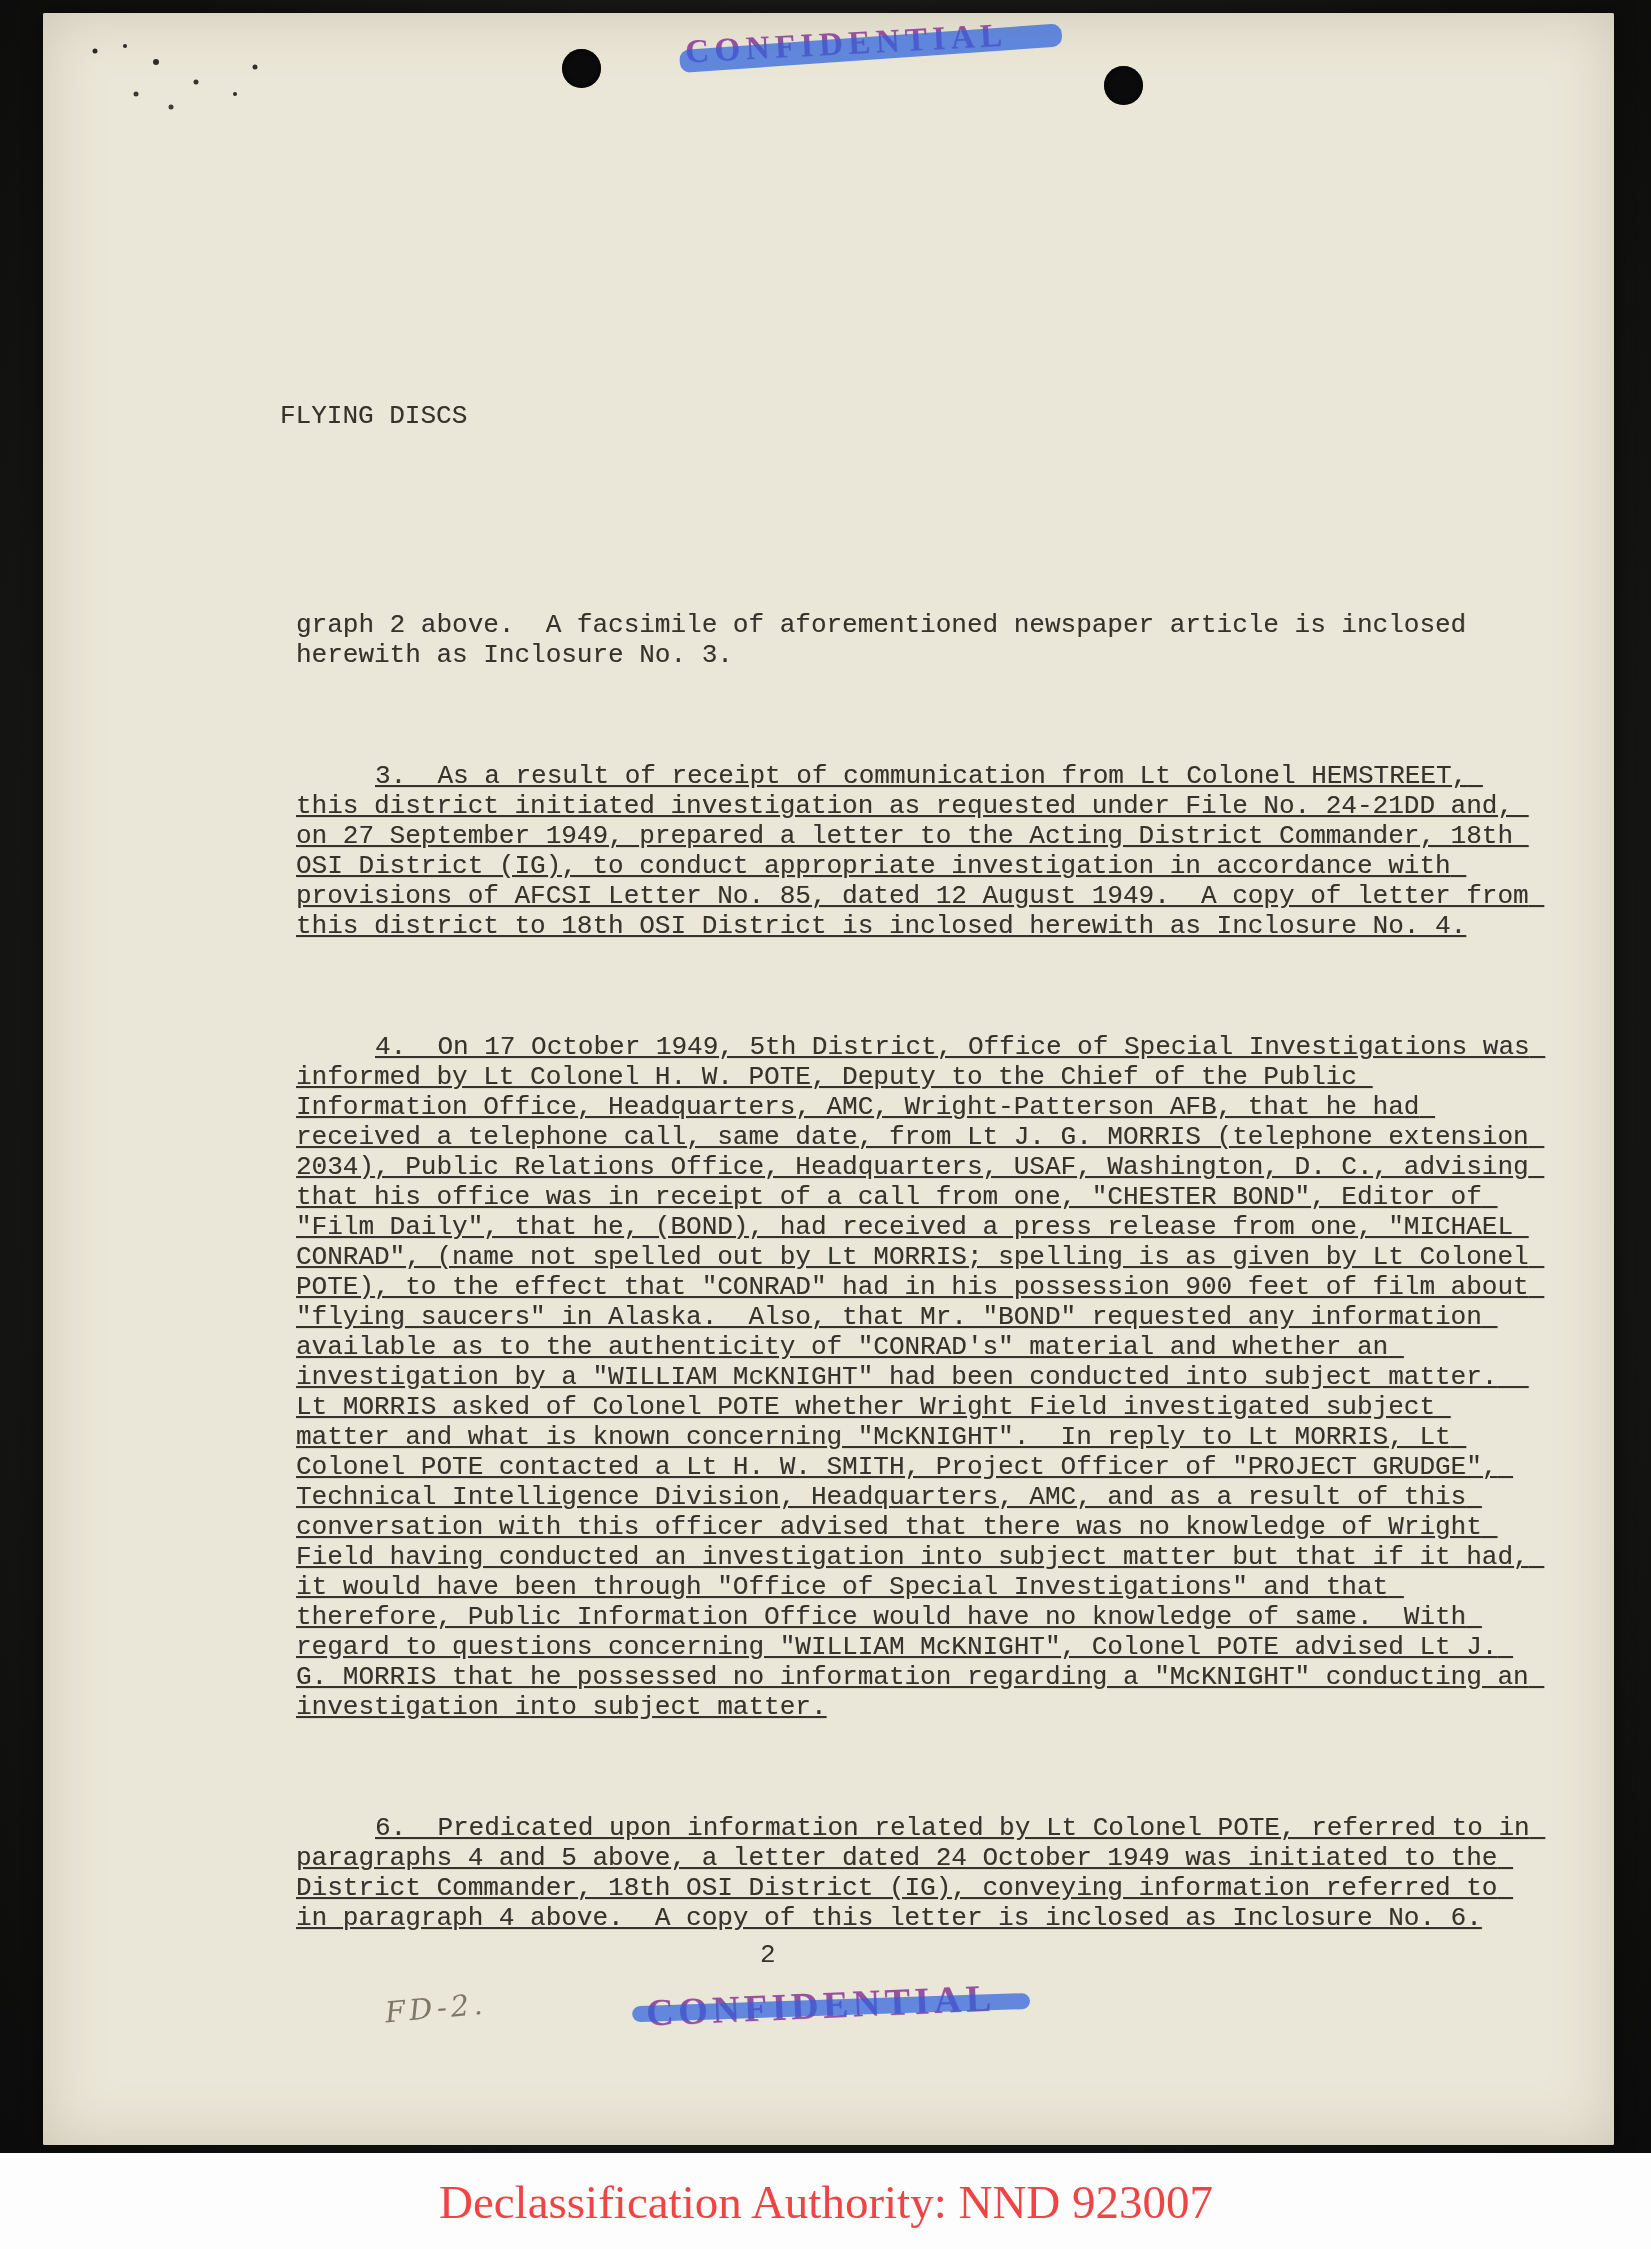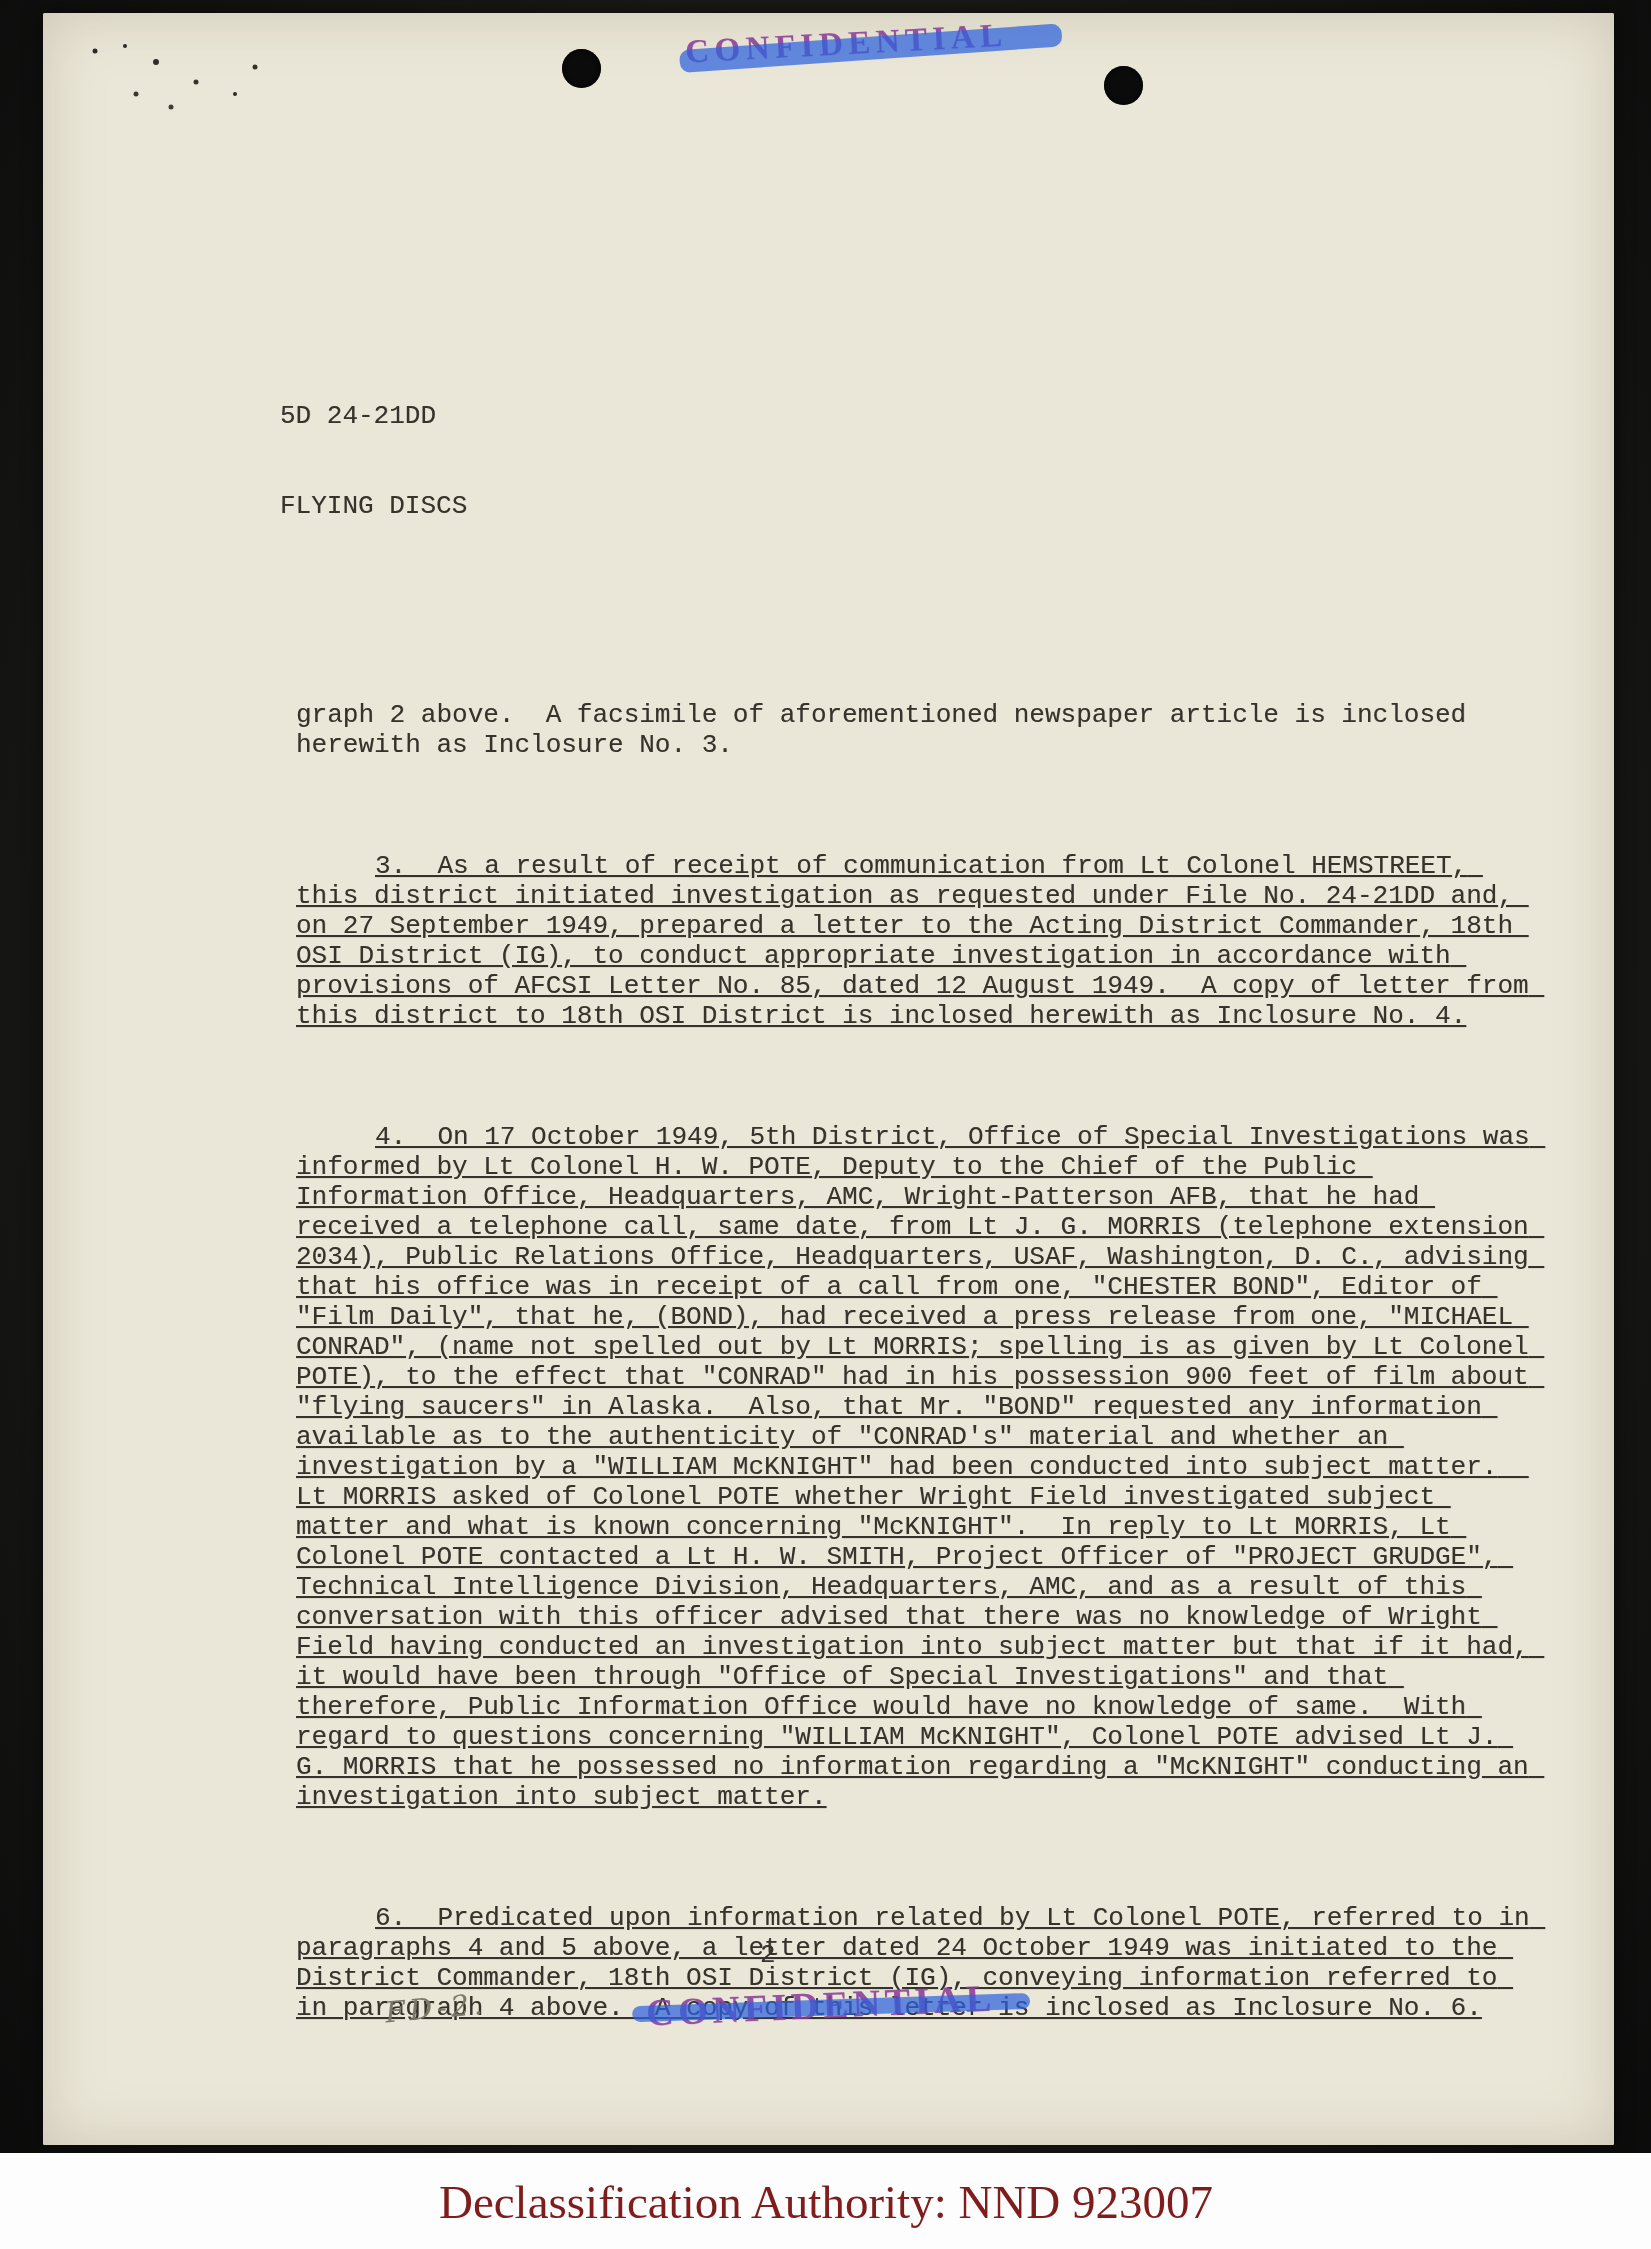--- a/index.html
+++ b/index.html
@@ -103,21 +103,21 @@
   .footer-band {
     position: absolute;
     left: 0; top: 2153px;
     width: 1652px; height: 97px;
     background: #fdfdfd;
     display: flex; align-items: center; justify-content: center;
   }
   .footer-text {
     font-family: "Liberation Serif", serif;
     font-size: 47px;
-    color: #7f1d1d;
+    color: #ef4444;
   }
 </style>
 </head>
 <body>
 
 <div class="scan">
 
   <div class="paper">
 
     <div class="specks"></div>
@@ -125,21 +125,20 @@
     <div class="hole hole-left"></div>
     <div class="hole hole-right"></div>
 
     <div class="stamp stamp-top">
       <span>CONFIDENTIAL</span>
       <div class="marker marker-top"></div>
     </div>
 
     <div class="content">
       <div class="header-block">
-        <div>5D 24-21DD</div>
         <div>FLYING DISCS</div>
       </div>
       <p class="para">graph 2 above.  A facsimile of aforementioned newspaper article is inclosed herewith as Inclosure No. 3.</p>
       <p class="para indent">3.  As a result of receipt of communication from Lt Colonel HEMSTREET, this district initiated investigation as requested under File No. 24-21DD and, on 27 September 1949, prepared a letter to the Acting District Commander, 18th OSI District (IG), to conduct appropriate investigation in accordance with provisions of AFCSI Letter No. 85, dated 12 August 1949.  A copy of letter from this district to 18th OSI District is inclosed herewith as Inclosure No. 4.</p>
       <p class="para indent">4.  On 17 October 1949, 5th District, Office of Special Investigations was informed by Lt Colonel H. W. POTE, Deputy to the Chief of the Public Information Office, Headquarters, AMC, Wright-Patterson AFB, that he had received a telephone call, same date, from Lt J. G. MORRIS (telephone extension 2034), Public Relations Office, Headquarters, USAF, Washington, D. C., advising that his office was in receipt of a call from one, "CHESTER BOND", Editor of "Film Daily", that he, (BOND), had received a press release from one, "MICHAEL CONRAD", (name not spelled out by Lt MORRIS; spelling is as given by Lt Colonel POTE), to the effect that "CONRAD" had in his possession 900 feet of film about "flying saucers" in Alaska.  Also, that Mr. "BOND" requested any information available as to the authenticity of "CONRAD's" material and whether an investigation by a "WILLIAM McKNIGHT" had been conducted into subject matter.  Lt MORRIS asked of Colonel POTE whether Wright Field investigated subject matter and what is known concerning "McKNIGHT".  In reply to Lt MORRIS, Lt Colonel POTE contacted a Lt H. W. SMITH, Project Officer of "PROJECT GRUDGE", Technical Intelligence Division, Headquarters, AMC, and as a result of this conversation with this officer advised that there was no knowledge of Wright Field having conducted an investigation into subject matter but that if it had, it would have been through "Office of Special Investigations" and that therefore, Public Information Office would have no knowledge of same.  With regard to questions concerning "WILLIAM McKNIGHT", Colonel POTE advised Lt J. G. MORRIS that he possessed no information regarding a "McKNIGHT" conducting an investigation into subject matter.</p>
       <p class="para indent">6.  Predicated upon information related by Lt Colonel POTE, referred to in paragraphs 4 and 5 above, a letter dated 24 October 1949 was initiated to the District Commander, 18th OSI District (IG), conveying information referred to in paragraph 4 above.  A copy of this letter is inclosed as Inclosure No. 6.</p>
     </div>
 
     <div class="page-number">2</div>
 

